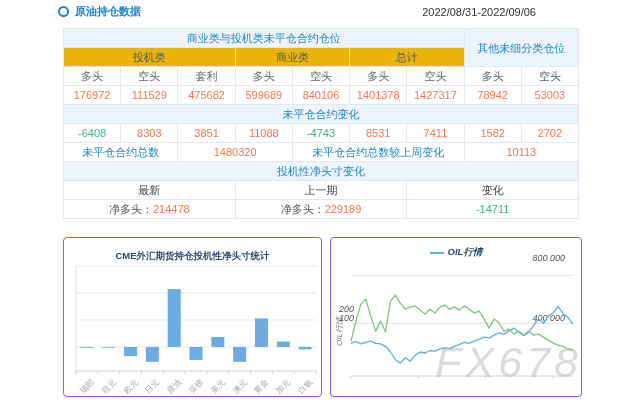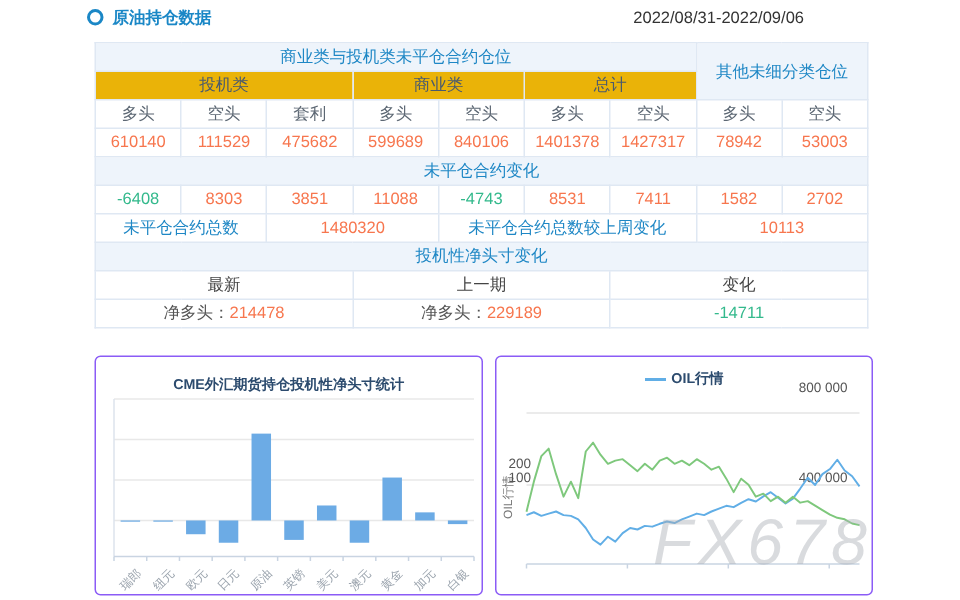--- a/index.html
+++ b/index.html
@@ -19,21 +19,21 @@
   .colhead{color:#5c6773;}
   .num{color:#f7764e;}
   .num.neg{color:#33b98c;}
   .bluebold{color:#1e87c5;font-weight:bold;}
   .bold{font-weight:bold;}
   .darkhead{color:#444;font-weight:bold;}
   .lbl-dark{color:#555;}
   
   .card{position:absolute;top:237px;height:158px;border:1px solid #8b5cf6;border-radius:4px;background:#fff;}
   .card1{left:63px;width:257px;}
-  .card2{left:330px;width:250px;}
+  .card2{left:330px;width:250px;font-style:italic;}
   .chart-title{position:absolute;left:0;right:0;top:12px;text-align:center;font-size:9.5px;
        font-weight:bold;color:#2c4b6e;}
   .card svg{position:absolute;left:0;top:0;}
   #bar-labels span{position:absolute;font-size:8px;color:#9aa3ad;transform:rotate(-45deg);
        transform-origin:100% 0%;white-space:nowrap;}
   .legend{position:absolute;left:0;right:0;top:8px;display:flex;justify-content:center;gap:20px;
        font-size:9.5px;font-weight:bold;color:#2c4b6e;align-items:center;}
   .leg-item{display:flex;align-items:center;gap:4px;}
   .dash{display:inline-block;width:14px;height:2px;}
   .tick{position:absolute;font-size:9px;color:#555;}
@@ -84,21 +84,21 @@
       <td class="colhead">空头</td>
       <td class="colhead">套利</td>
       <td class="colhead">多头</td>
       <td class="colhead">空头</td>
       <td class="colhead">多头</td>
       <td class="colhead">空头</td>
       <td class="colhead">多头</td>
       <td class="colhead">空头</td>
     </tr>
     <tr>
-      <td class="num">610140</td>
+      <td class="num">176972</td>
       <td class="num">111529</td>
       <td class="num">475682</td>
       <td class="num">599689</td>
       <td class="num">840106</td>
       <td class="num">1401378</td>
       <td class="num">1427317</td>
       <td class="num">78942</td>
       <td class="num">53003</td>
     </tr>
     <tr>

